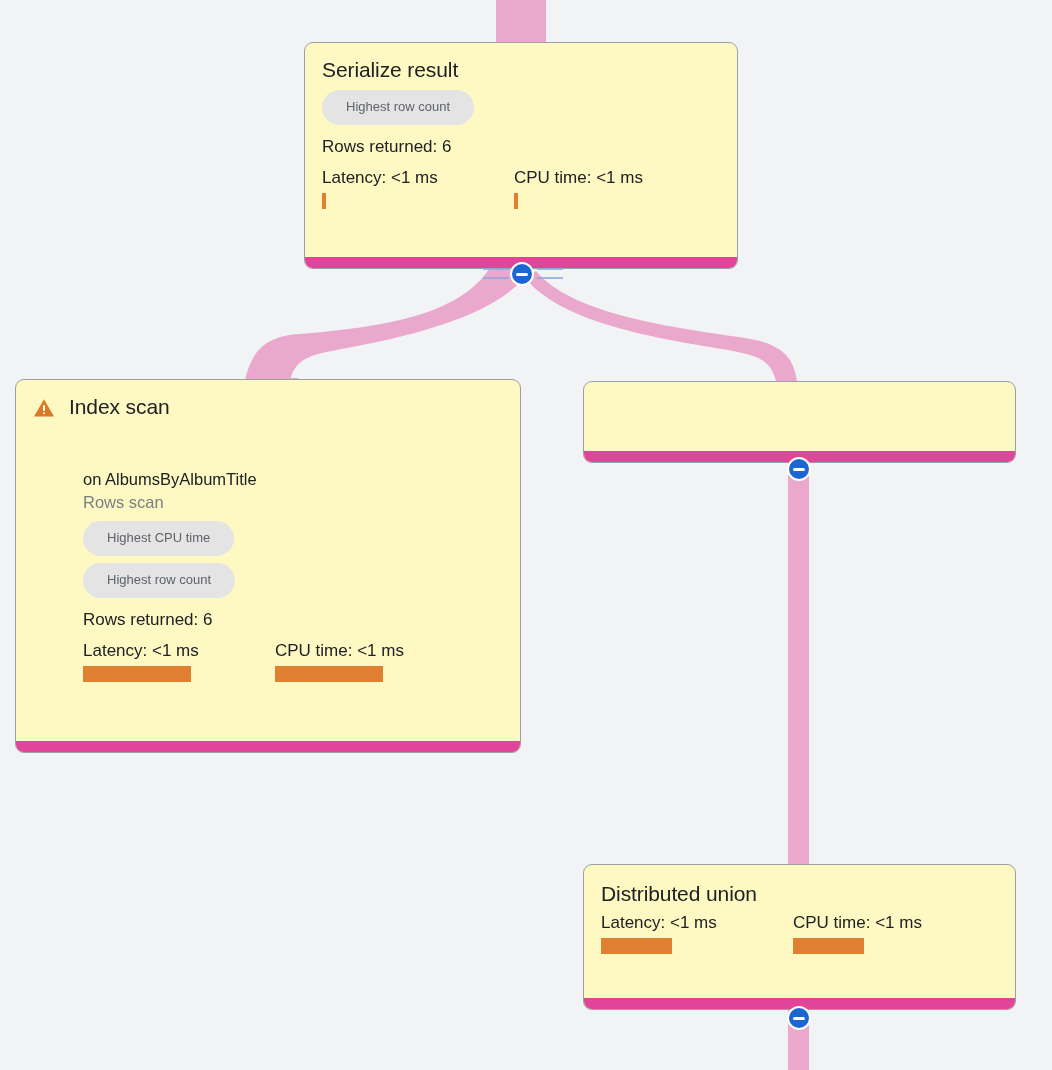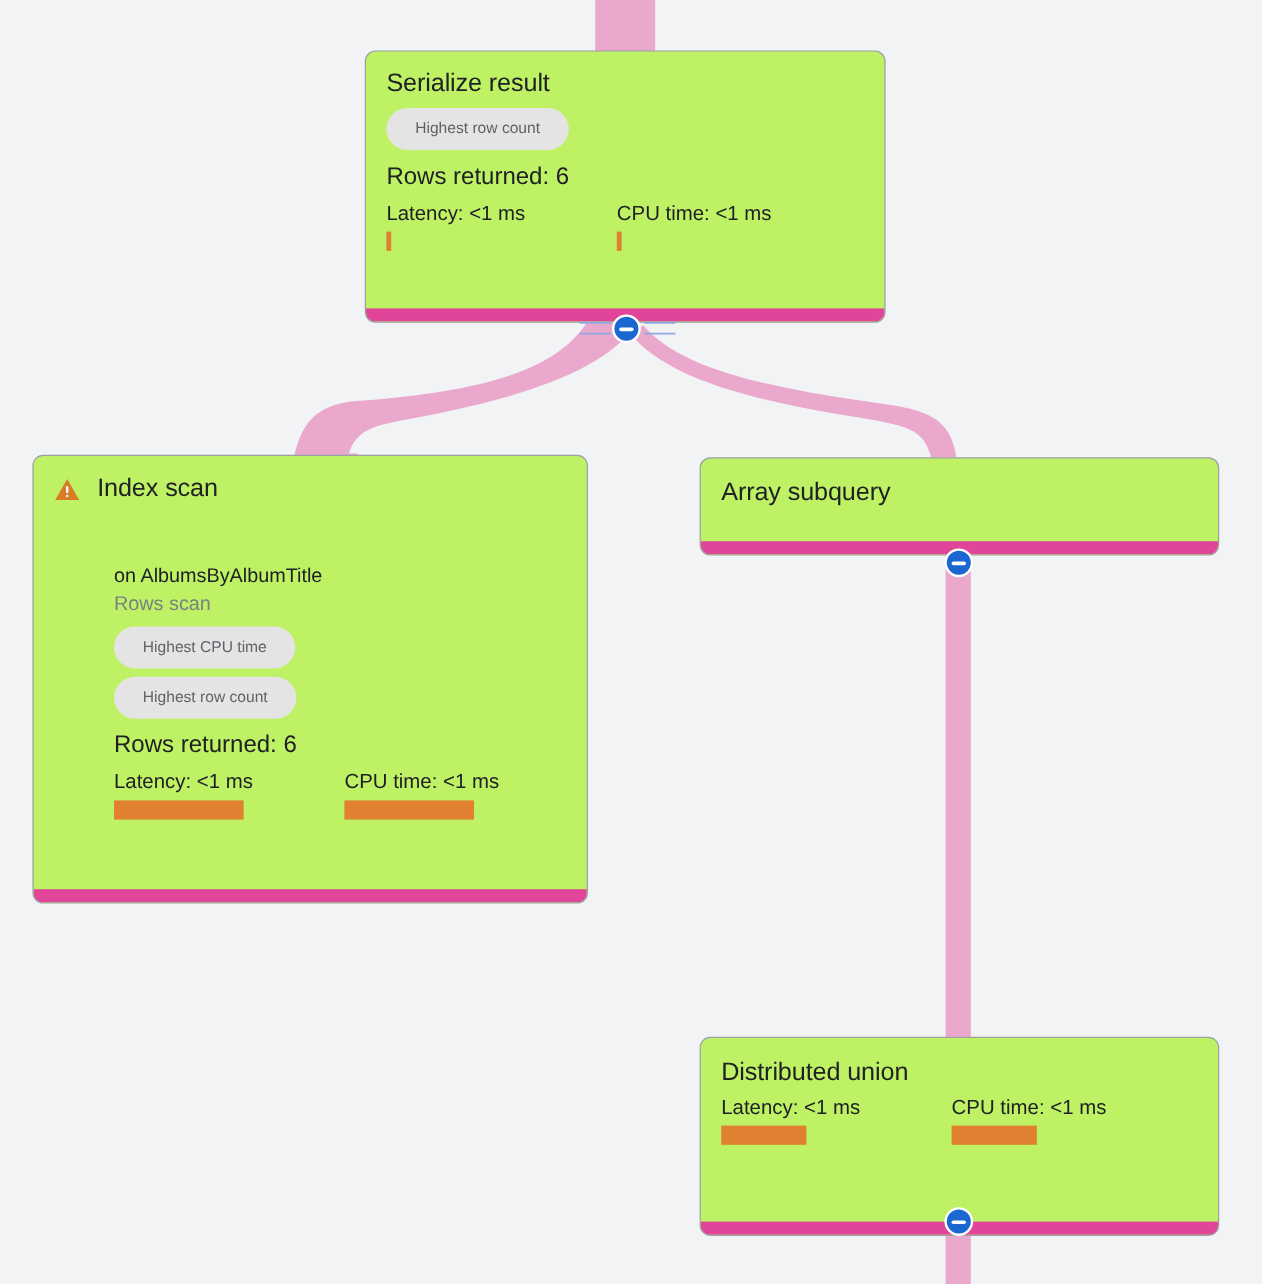--- a/index.html
+++ b/index.html
@@ -25,21 +25,21 @@
     top: 0;
     width: 1052px;
     height: 1070px;
     pointer-events: none;
   }
 
   
   .node {
     position: absolute;
     box-sizing: border-box;
-    background: #bef264;
+    background: #fef9c3;
     border: 1px solid #9aa0a6;
     border-radius: 9px;
     overflow: hidden;
     z-index: 5;
   }
   .node-body {
     padding: 14px 17px 10px 17px;
   }
   .node-title-row {
     display: flex;
@@ -75,21 +75,21 @@
     display: inline-block;
     background: #e4e4e4;
     color: #5f6368;
     font-size: 13px;
     line-height: 20px;
     border-radius: 18px;
     padding: 7px 24px 8px 24px;
     margin-bottom: 7px;
   }
   .rows-line {
-    font-size: 20px;
+    font-size: 17px;
     line-height: 24px;
     color: #202124;
     margin-top: 3px;
   }
   .metrics {
     display: flex;
     margin-top: 8px;
     align-items: flex-end;
   }
   .metric {
@@ -140,23 +140,23 @@
     background: #ffffff;
   }
   .toggle-rails {
     position: absolute;
     z-index: 18;
     pointer-events: none;
   }
 
   
   #node-serialize      { left: 304px; top: 42px;  width: 434px; height: 227px; }
-  #node-index-scan     { left: 27px;  top: 379px; width: 463px; height: 374px; }
+  #node-index-scan     { left: 15px;  top: 379px; width: 506px; height: 374px; }
   #node-array-subquery { left: 583px; top: 381px; width: 433px; height: 82px;  }
-  #node-dist-union     { left: 583px; top: 864px; width: 433px; height: 166px; }
+  #node-dist-union     { left: 583px; top: 864px; width: 433px; height: 146px; }
 </style>
 </head>
 <body>
 
 <div id="canvas">
 
   <svg id="edge-layer" viewBox="0 0 1052 1070" xmlns="http://www.w3.org/2000/svg">
     <g>
 
       <rect x="496" y="-6" width="50" height="52" fill="#eaa8cd"></rect>
@@ -247,23 +247,20 @@
             <div class="metric-label">CPU time: &lt;1 ms</div>
             <div class="metric-bar" style="width:108px;"></div>
           </div>
         </div>
       </div>
     </div>
     <div class="bottom-bar"></div>
   </div>
 
   <div id="node-array-subquery" class="node">
-    <div class="node-body" style="padding-top:16px;">
-      <div class="node-title">Array subquery</div>
-    </div>
     <div class="bottom-bar"></div>
   </div>
   <div class="toggle" style="left:787px; top:457px;"></div>
 
   <div id="node-dist-union" class="node">
     <div class="node-body" style="padding-top:16px;">
       <div class="node-title">Distributed union</div>
       <div class="metrics" style="margin-top:5px;">
         <div class="metric" style="width:192px;">
           <div class="metric-label">Latency: &lt;1 ms</div>

